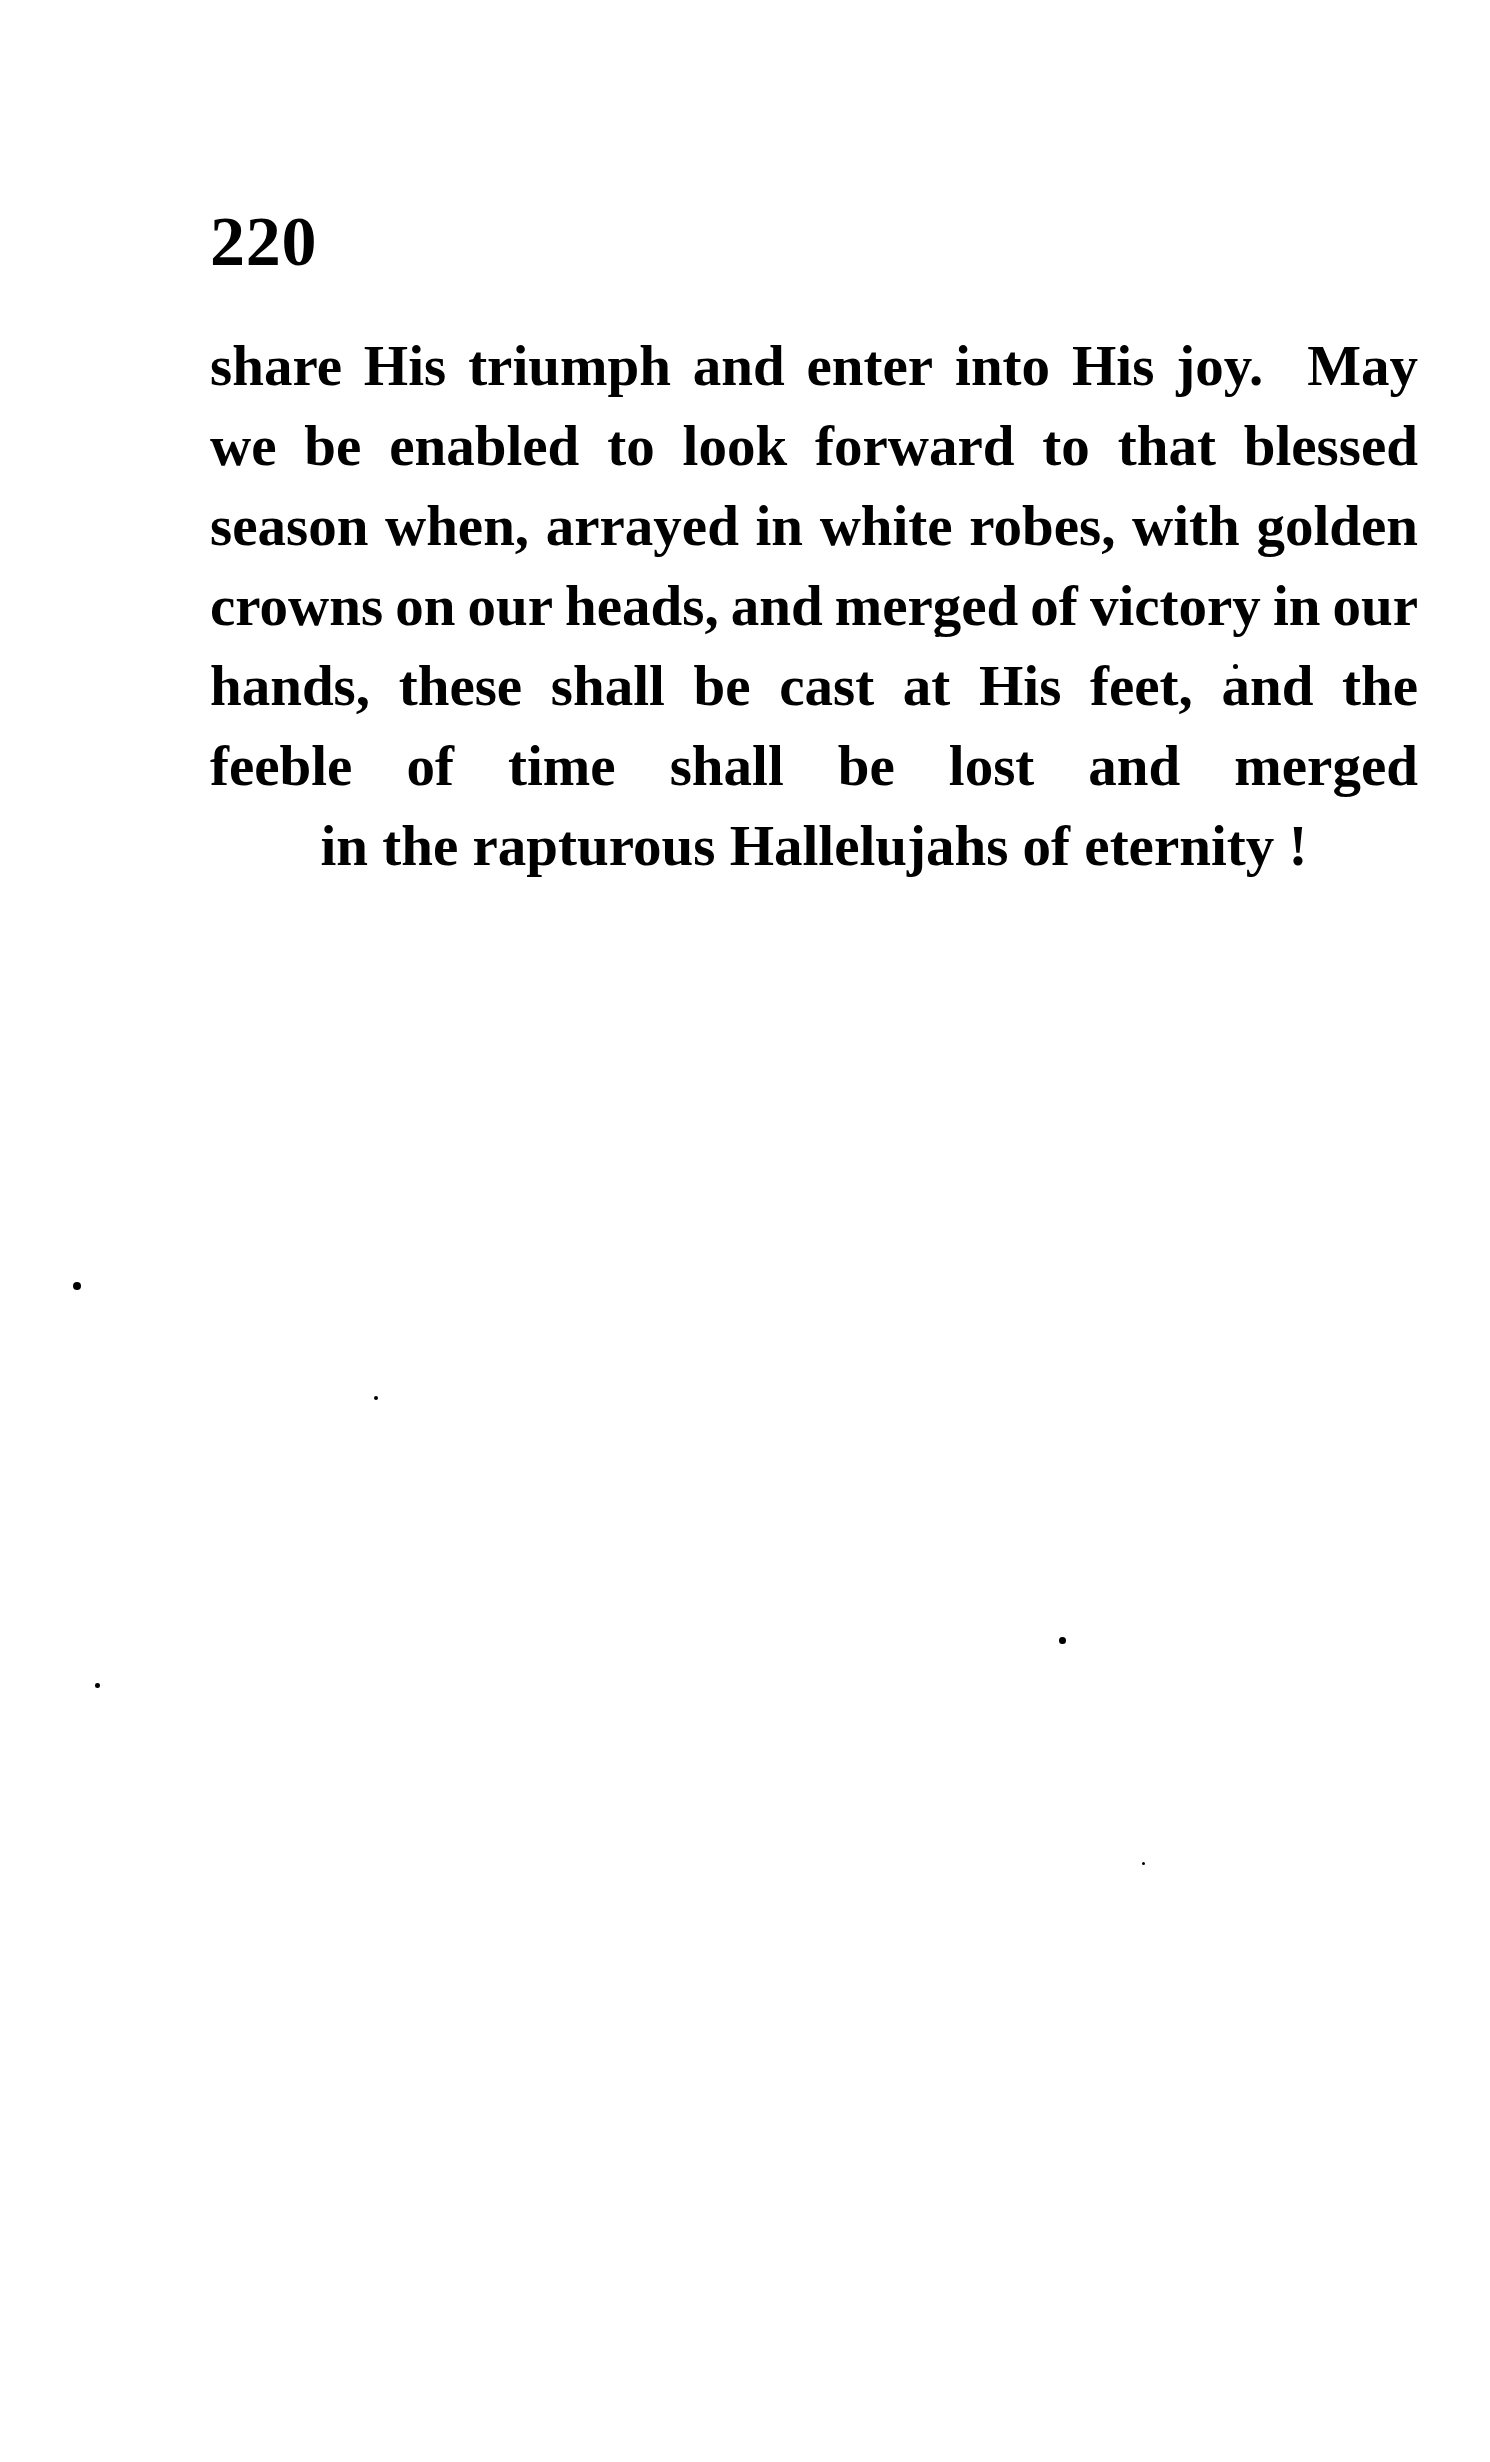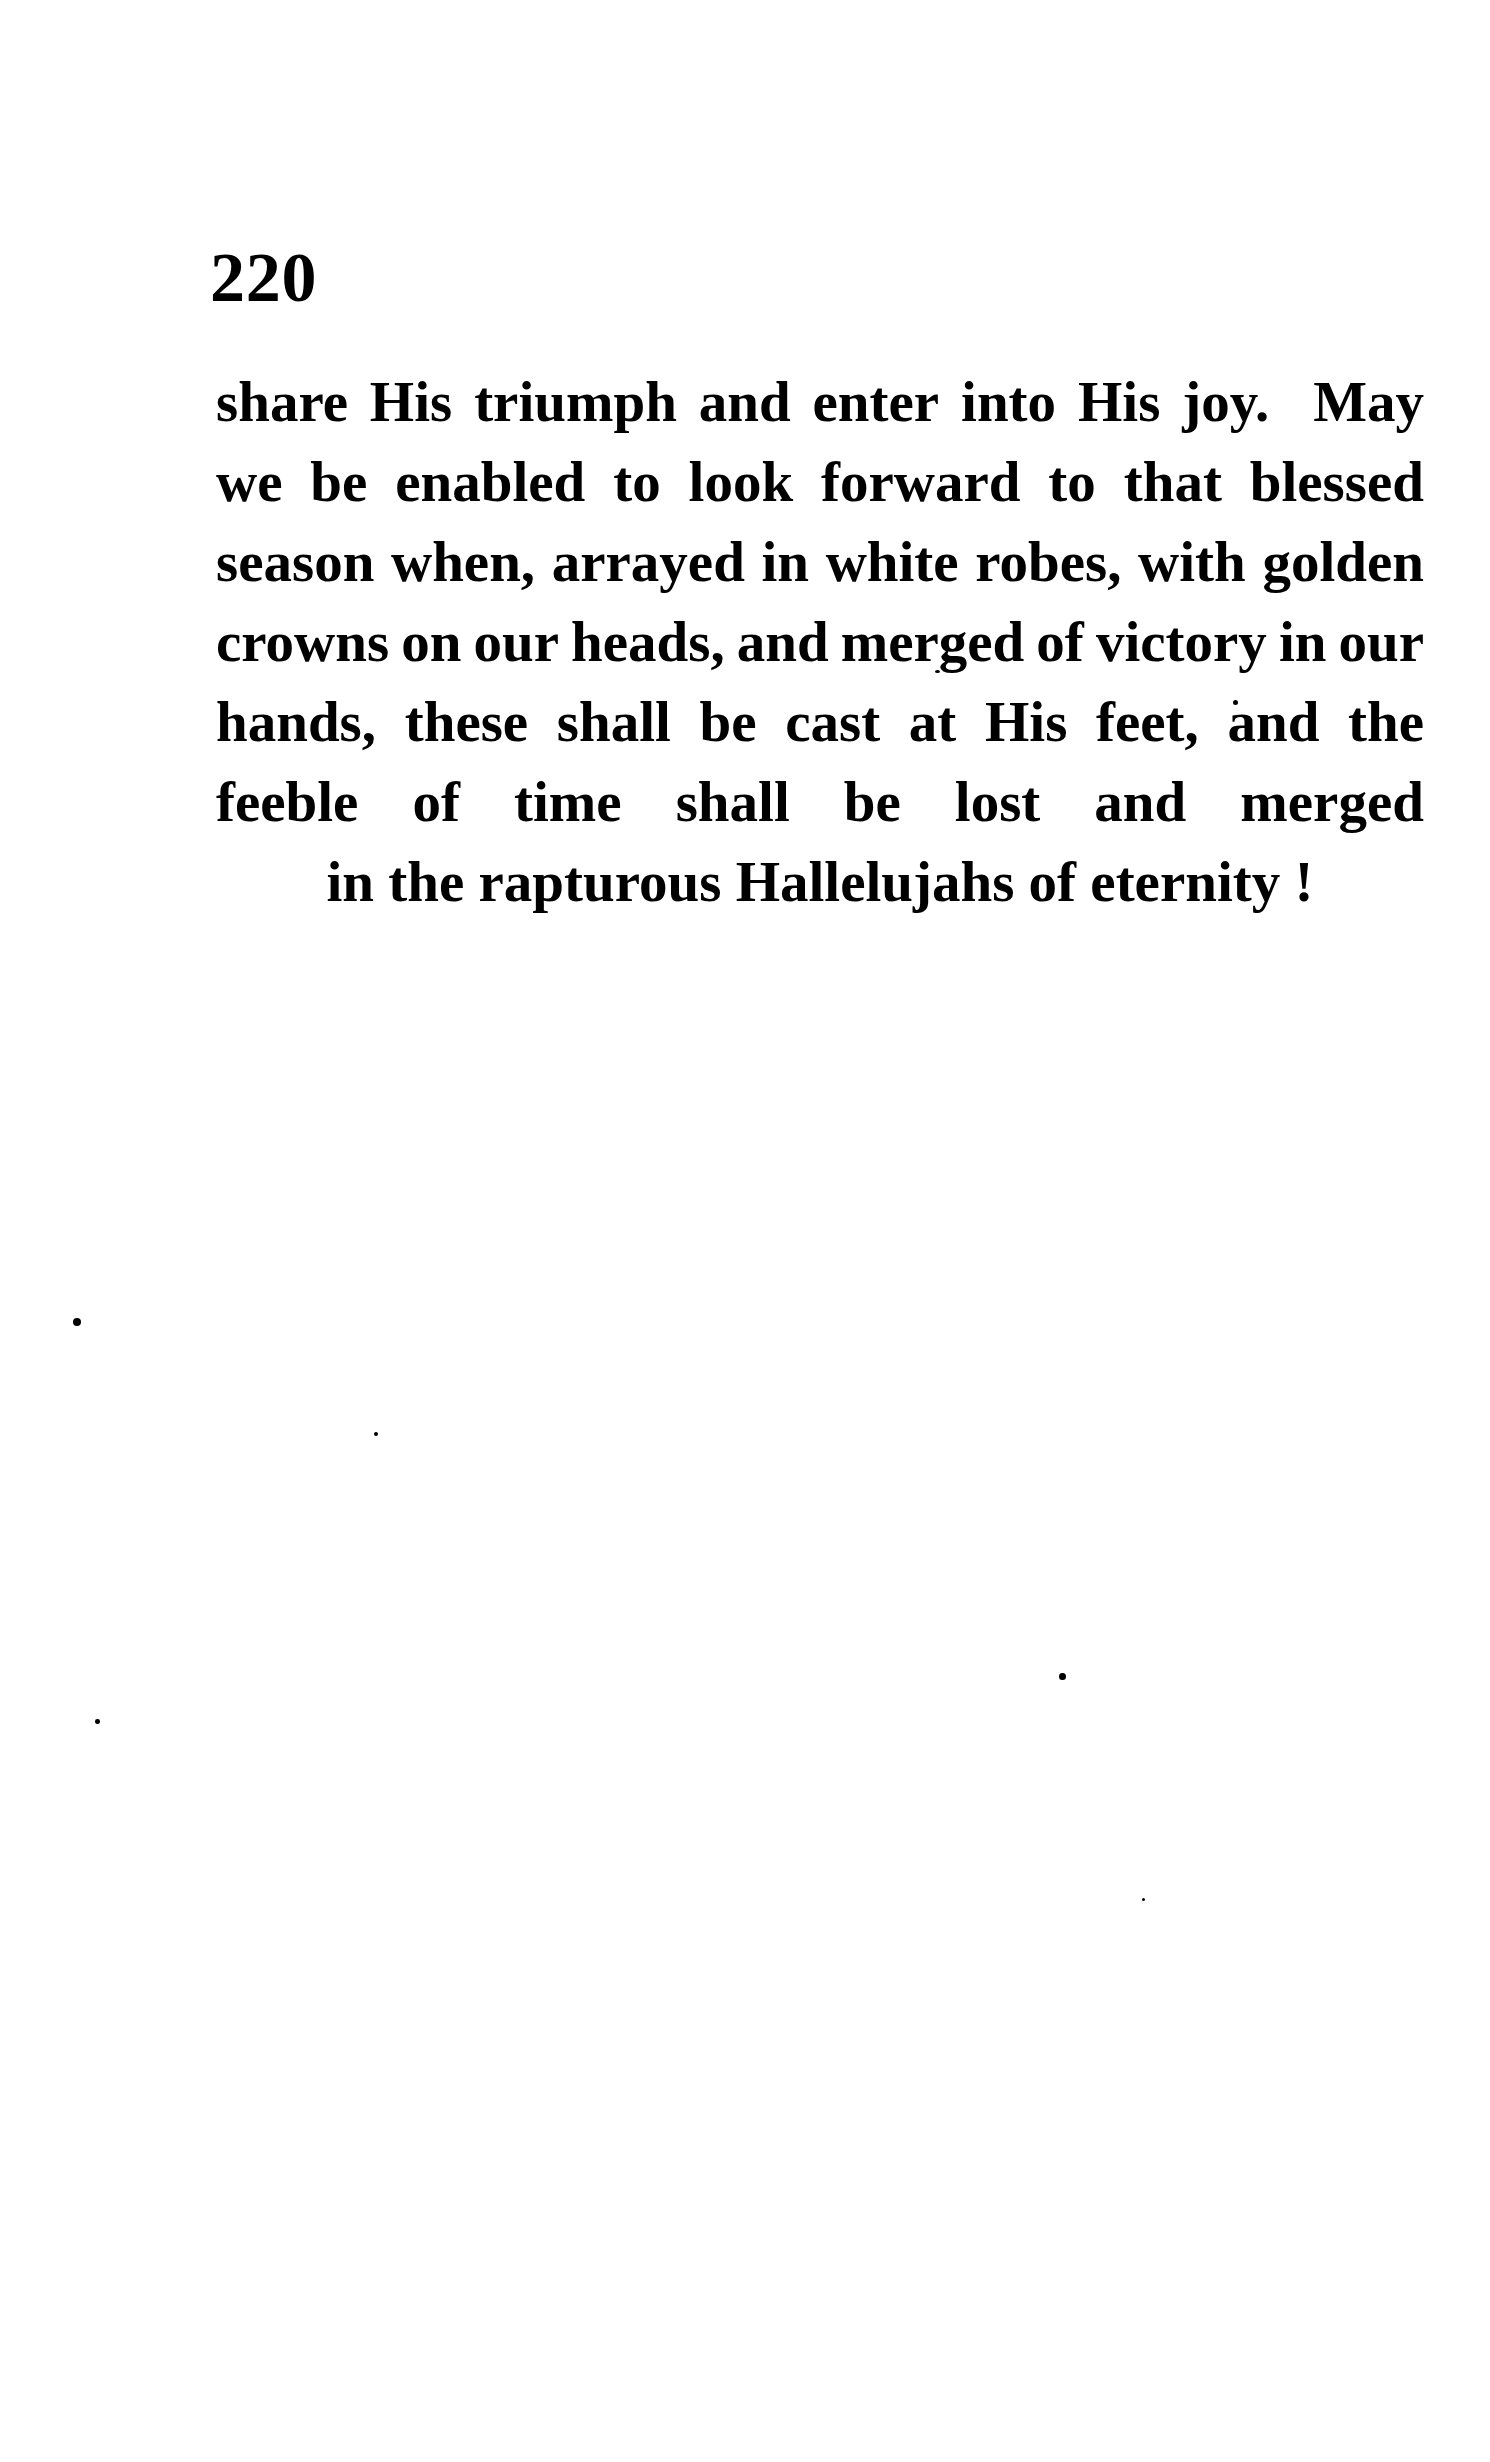--- a/index.html
+++ b/index.html
@@ -8,21 +8,20 @@
     background: #ffffff;
   }
   .page {
     position: relative;
     width: 1490px;
     height: 1880px;
     background: #ffffff;
     overflow: hidden;
     font-family: "Liberation Serif", "DejaVu Serif", serif;
     color: #000000;
-    margin-top: 36px;
   }
   .page-number {
     position: absolute;
     left: 210px;
     top: 207px;
     font-size: 70px;
     font-weight: bold;
     line-height: 1;
     letter-spacing: 0.7px;
     white-space: pre;
@@ -34,21 +33,21 @@
     width: 1208px;
     text-align: center;
     font-size: 46px;
     font-weight: bold;
     letter-spacing: 1.3px;
     line-height: 1;
     white-space: pre;
   }
   .paragraph {
     position: absolute;
-    left: 216px;
+    left: 210px;
     top: 326px;
     width: 1208px;
     font-size: 57px;
     font-weight: bold;
   }
   .text-line {
     display: flex;
     justify-content: space-between;
     align-items: baseline;
     width: 100%;

